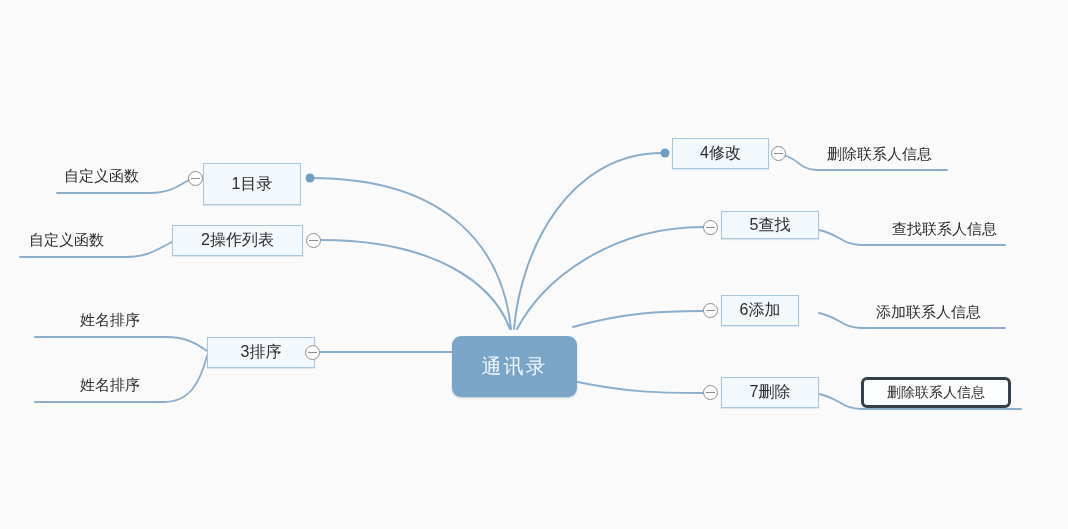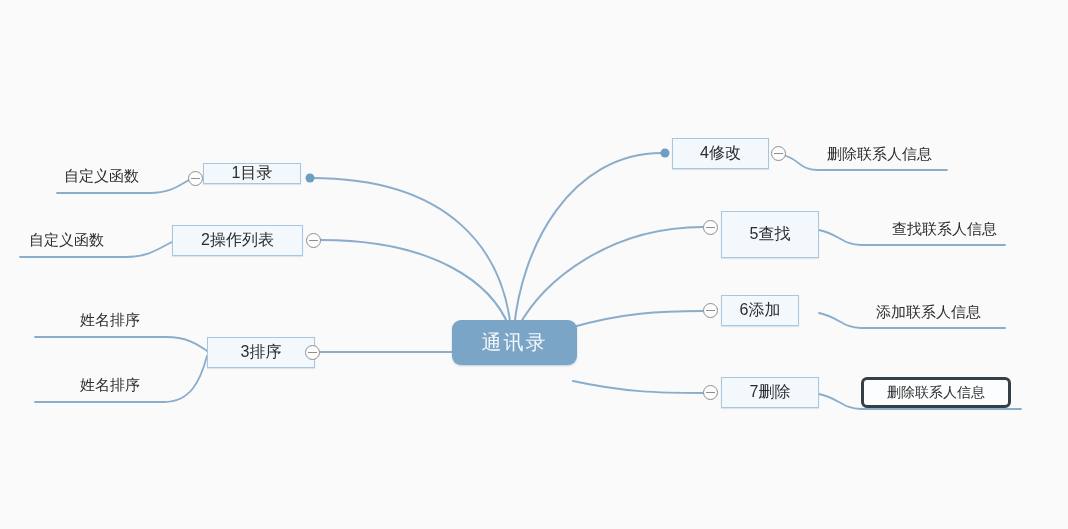--- a/index.html
+++ b/index.html
@@ -62,28 +62,28 @@
       <path d="M 35 402 L 164 402 C 190 402 200 382 207 356"></path>
       <path d="M 786 156 C 799 160 801 170 817 170 L 947 170"></path>
       <path d="M 819 230 C 839 234 843 245 861 245 L 1005 245"></path>
       <path d="M 819 313 C 839 317 843 328 861 328 L 1005 328"></path>
       <path d="M 819 394 C 839 398 843 409 861 409 L 1021 409"></path>
     </g>
     <circle cx="310" cy="178" r="4.5" fill="#6f9ec3"></circle>
     <circle cx="665" cy="153" r="4.5" fill="#6f9ec3"></circle>
   </svg>
 
-  <div class="node root-node" style="left:452px;top:320px;width:125px;height:45px;">通讯录</div>
+  <div class="node root-node" style="left:452px;top:336px;width:125px;height:61px;">通讯录</div>
 
-  <div class="node l1-node" style="left:203px;top:163px;width:98px;height:21px;">1目录</div>
+  <div class="node l1-node" style="left:203px;top:163px;width:98px;height:42px;">1目录</div>
   <div class="node l1-node" style="left:172px;top:225px;width:131px;height:31px;">2操作列表</div>
   <div class="node l1-node" style="left:207px;top:337px;width:108px;height:31px;">3排序</div>
 
   <div class="node l1-node" style="left:672px;top:138px;width:97px;height:31px;">4修改</div>
-  <div class="node l1-node" style="left:721px;top:211px;width:98px;height:47px;">5查找</div>
+  <div class="node l1-node" style="left:721px;top:211px;width:98px;height:28px;">5查找</div>
   <div class="node l1-node" style="left:721px;top:295px;width:78px;height:31px;">6添加</div>
   <div class="node l1-node" style="left:721px;top:377px;width:98px;height:31px;">7删除</div>
 
   <div class="expander" style="left:188px;top:171px;"></div>
   <div class="expander" style="left:306px;top:233px;"></div>
   <div class="expander" style="left:305px;top:345px;"></div>
   <div class="expander" style="left:771px;top:146px;"></div>
   <div class="expander" style="left:703px;top:220px;"></div>
   <div class="expander" style="left:703px;top:303px;"></div>
   <div class="expander" style="left:703px;top:385px;"></div>

